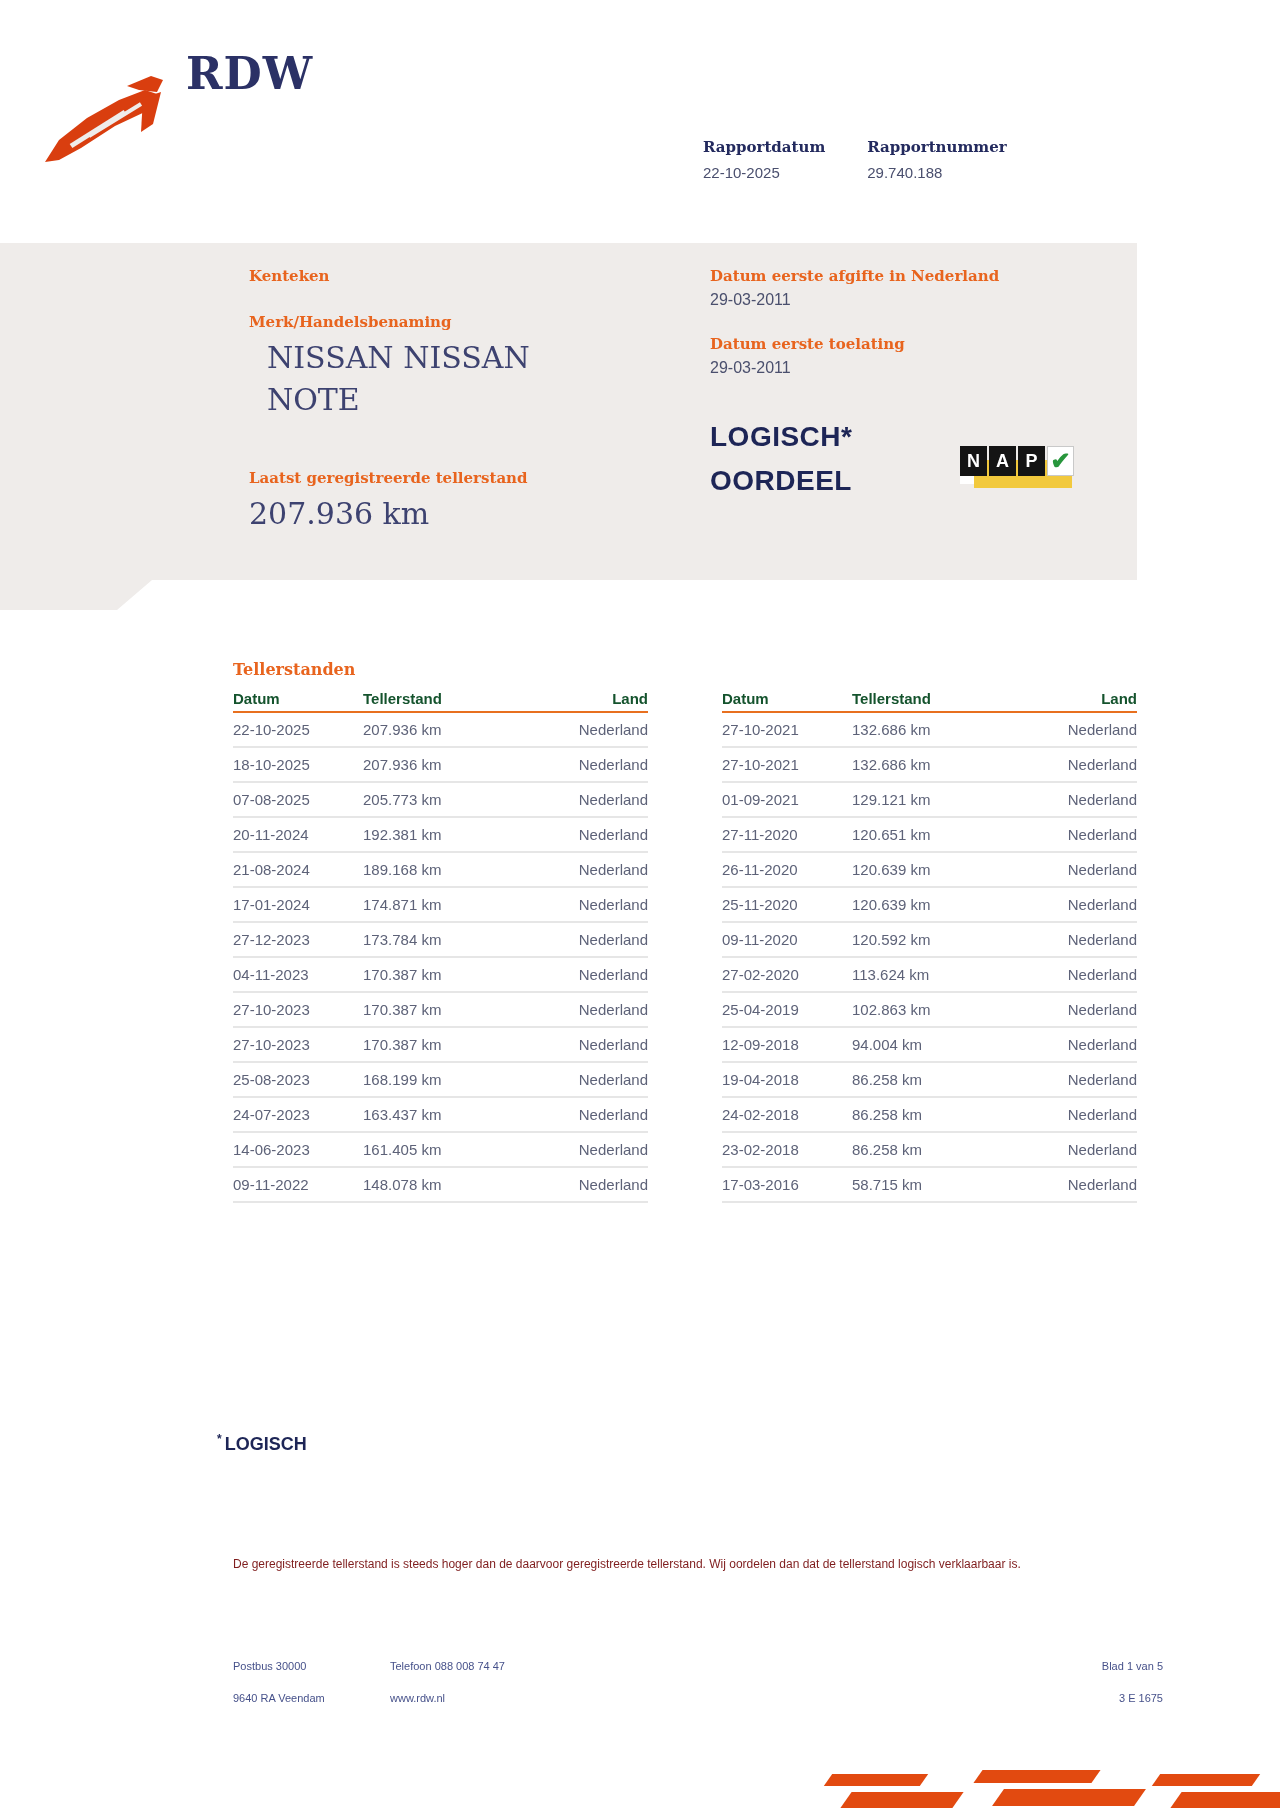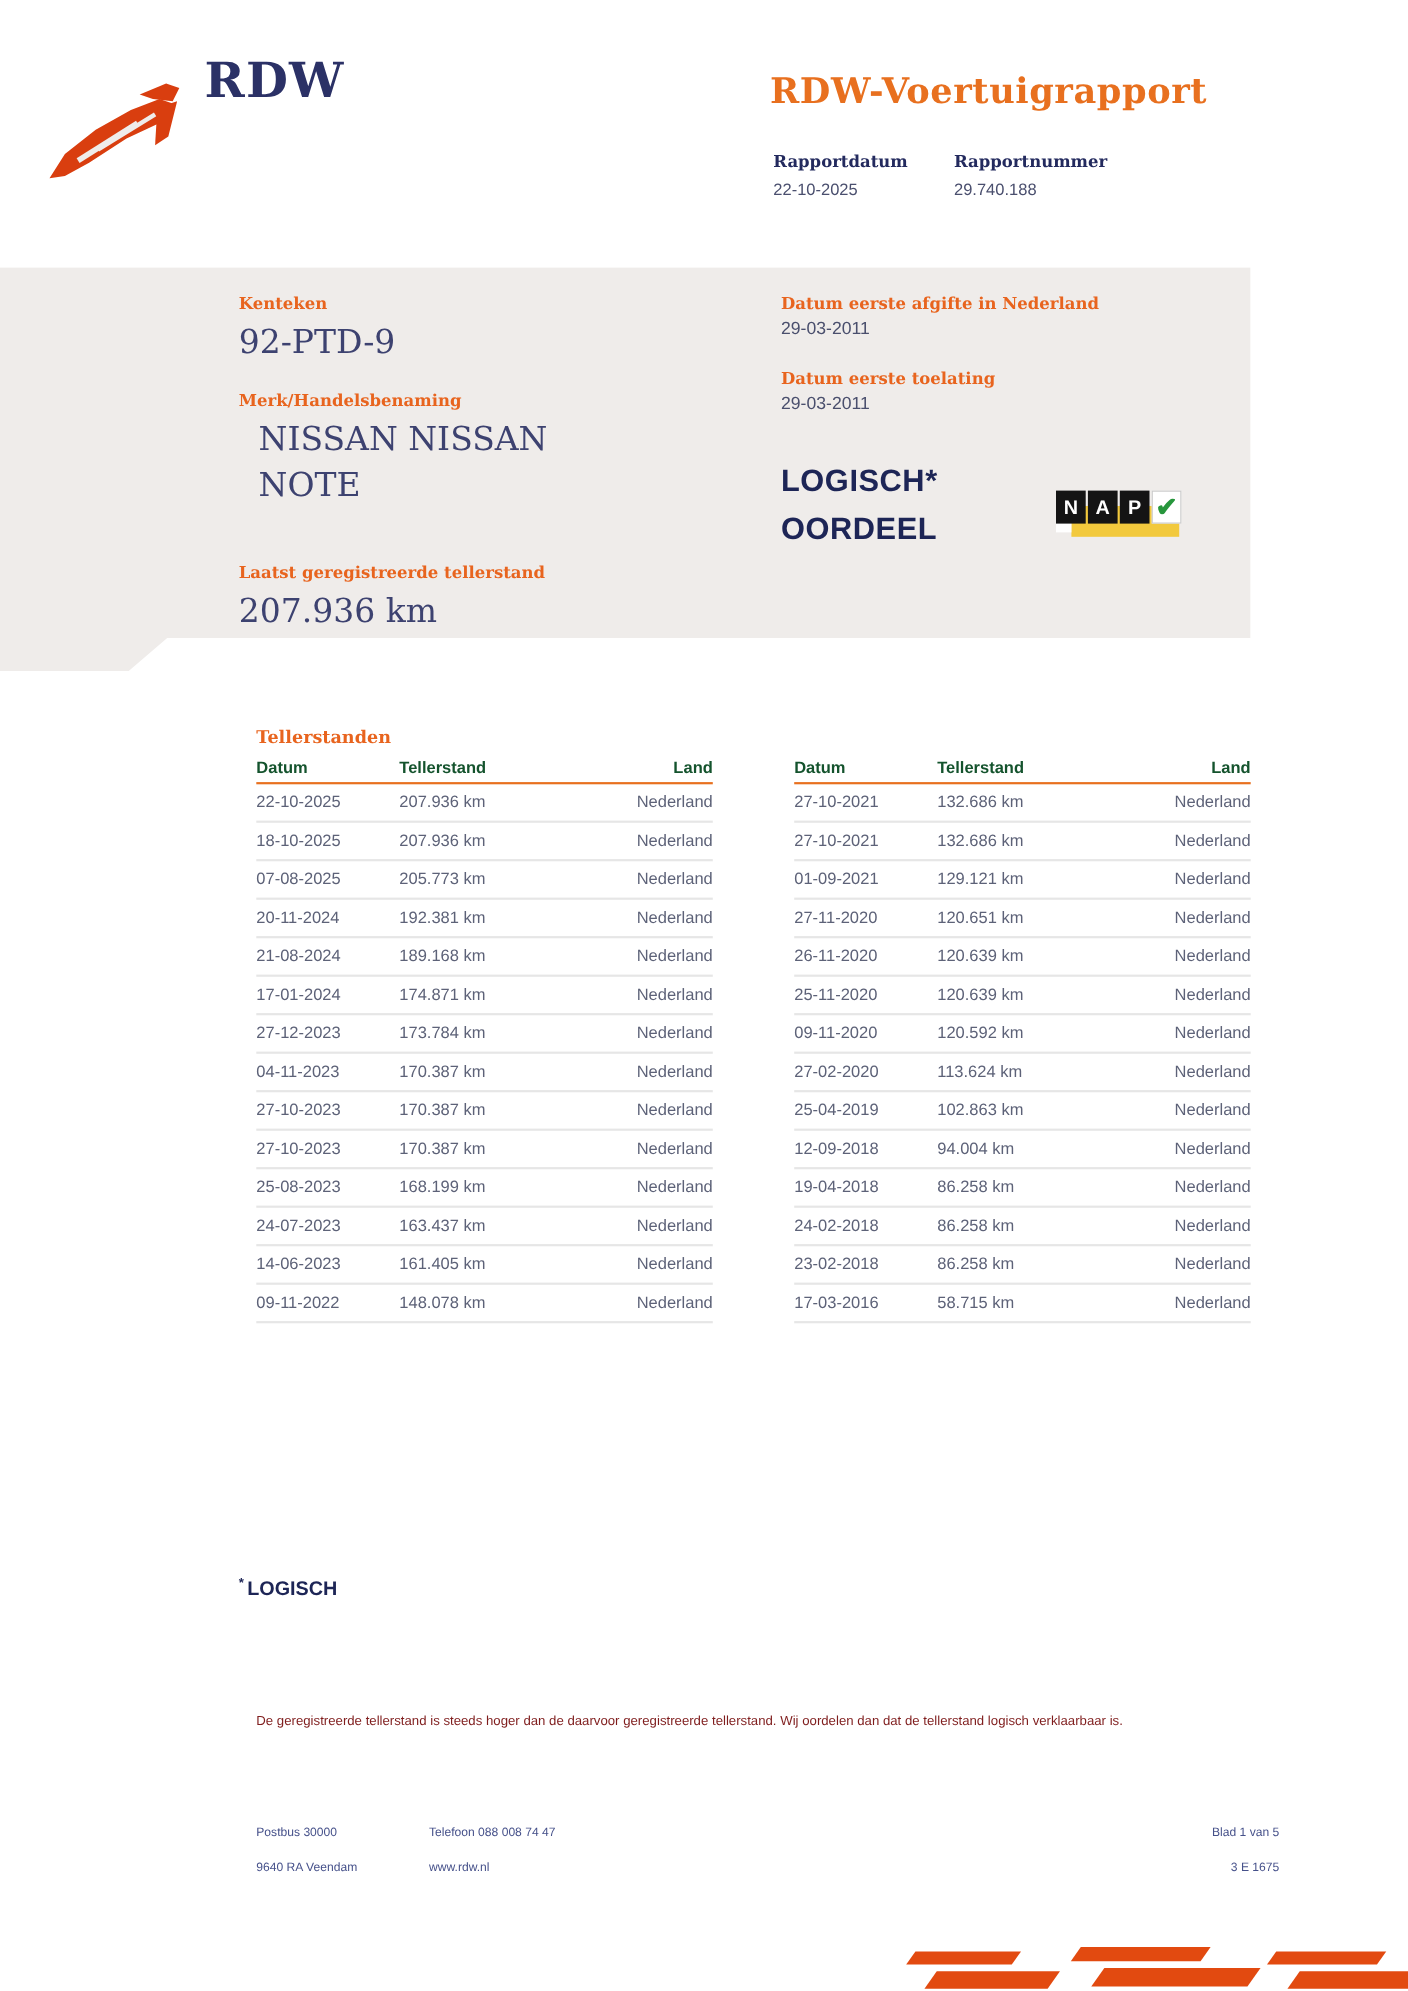--- a/index.html
+++ b/index.html
@@ -25,21 +25,21 @@
     font-family: "DejaVu Serif", serif; font-weight: bold;
     font-size: 15px; color: #232a5e; margin-bottom: 8px;
   }
   .meta-value { font-size: 15px; color: #4a4f6e; }
   
   .vehicle-box {
     position: absolute; left: 0; top: 243px; width: 1137px; height: 367px;
     background: #efecea;
     clip-path: polygon(0 0, 100% 0, 100% 337px, 152px 337px, 117px 100%, 0 100%);
   }
-  .v-left { position: absolute; left: 217px; top: 24px; width: 340px; }
+  .v-left { position: absolute; left: 249px; top: 24px; width: 340px; }
   .v-right { position: absolute; left: 710px; top: 24px; width: 420px; }
   .field-label {
     font-family: "DejaVu Serif", serif; font-weight: bold;
     font-size: 15px; color: #e8641e; margin-bottom: 6px;
   }
   .big-value {
     font-family: "DejaVu Serif", serif;
     font-size: 30px; color: #3d4270; line-height: 42px;
   }
   .small-value { font-size: 16px; color: #4a4f6d; }
@@ -116,37 +116,35 @@
 <div class="page">
 
   <svg class="rdw-logo" viewBox="0 0 132 92">
     <polygon points="2,90 16,68 44,46 76,28 102,18 114,22 106,38 72,54 38,76 16,88" fill="#d93e0f"></polygon>
     <polygon points="84,14 108,4 120,8 114,20 96,18" fill="#d93e0f"></polygon>
     <polygon points="100,26 118,20 110,52 98,60" fill="#d93e0f"></polygon>
     <line x1="28" y1="74" x2="82" y2="40" stroke="#efecea" stroke-width="5"></line>
     <line x1="46" y1="64" x2="98" y2="32" stroke="#efecea" stroke-width="4"></line>
   </svg>
   <div class="rdw-wordmark">RDW</div>
-  <div class="report-title">RDW-Voertuigrapport</div>
 
   <div class="report-meta">
     <div>
       <div class="meta-label">Rapportdatum</div>
       <div class="meta-value">22-10-2025</div>
     </div>
     <div>
       <div class="meta-label">Rapportnummer</div>
       <div class="meta-value">29.740.188</div>
     </div>
   </div>
 
   <div class="vehicle-box">
     <div class="v-left">
       <div class="field-label">Kenteken</div>
-      <div class="big-value">92-PTD-9</div>
       <div class="gap-sm"></div>
       <div class="field-label">Merk/Handelsbenaming</div>
       <div class="big-value" style="width:330px;margin-left:18px;">NISSAN NISSAN NOTE</div>
       <div class="gap-lg"></div>
       <div class="field-label">Laatst geregistreerde tellerstand</div>
       <div class="big-value">207.936 km</div>
     </div>
     <div class="v-right">
       <div class="field-label">Datum eerste afgifte in Nederland</div>
       <div class="small-value">29-03-2011</div>

